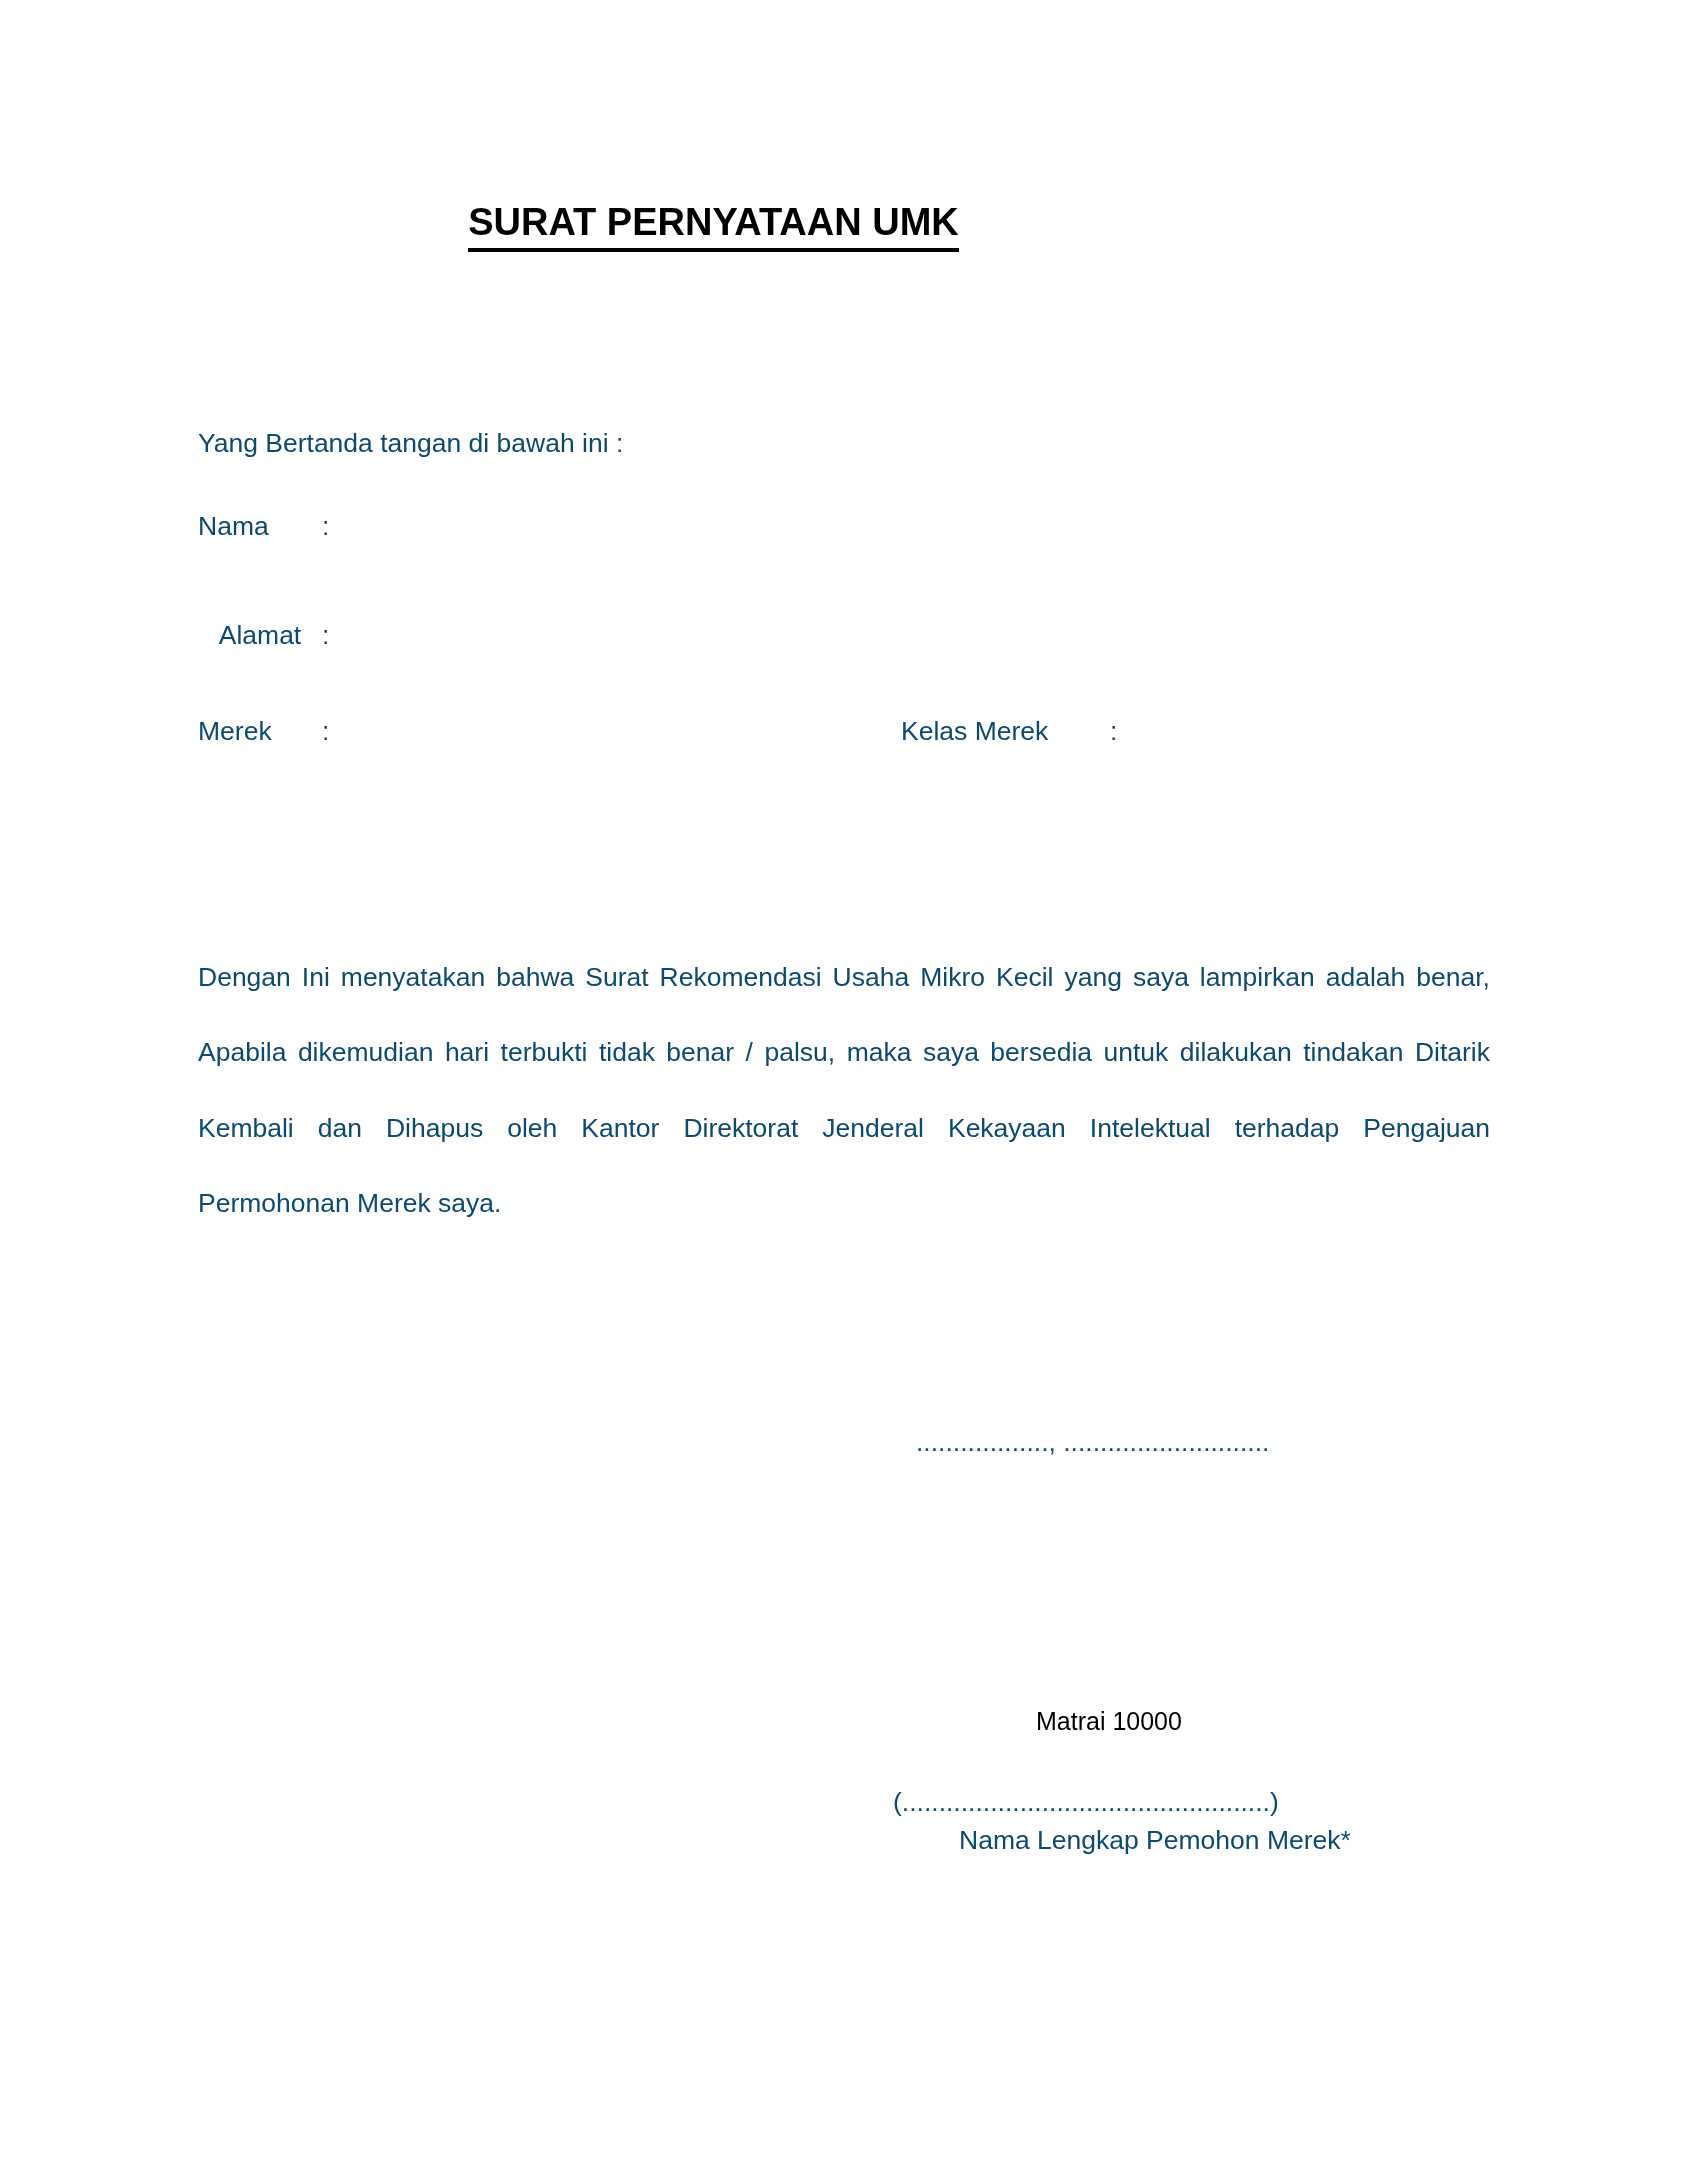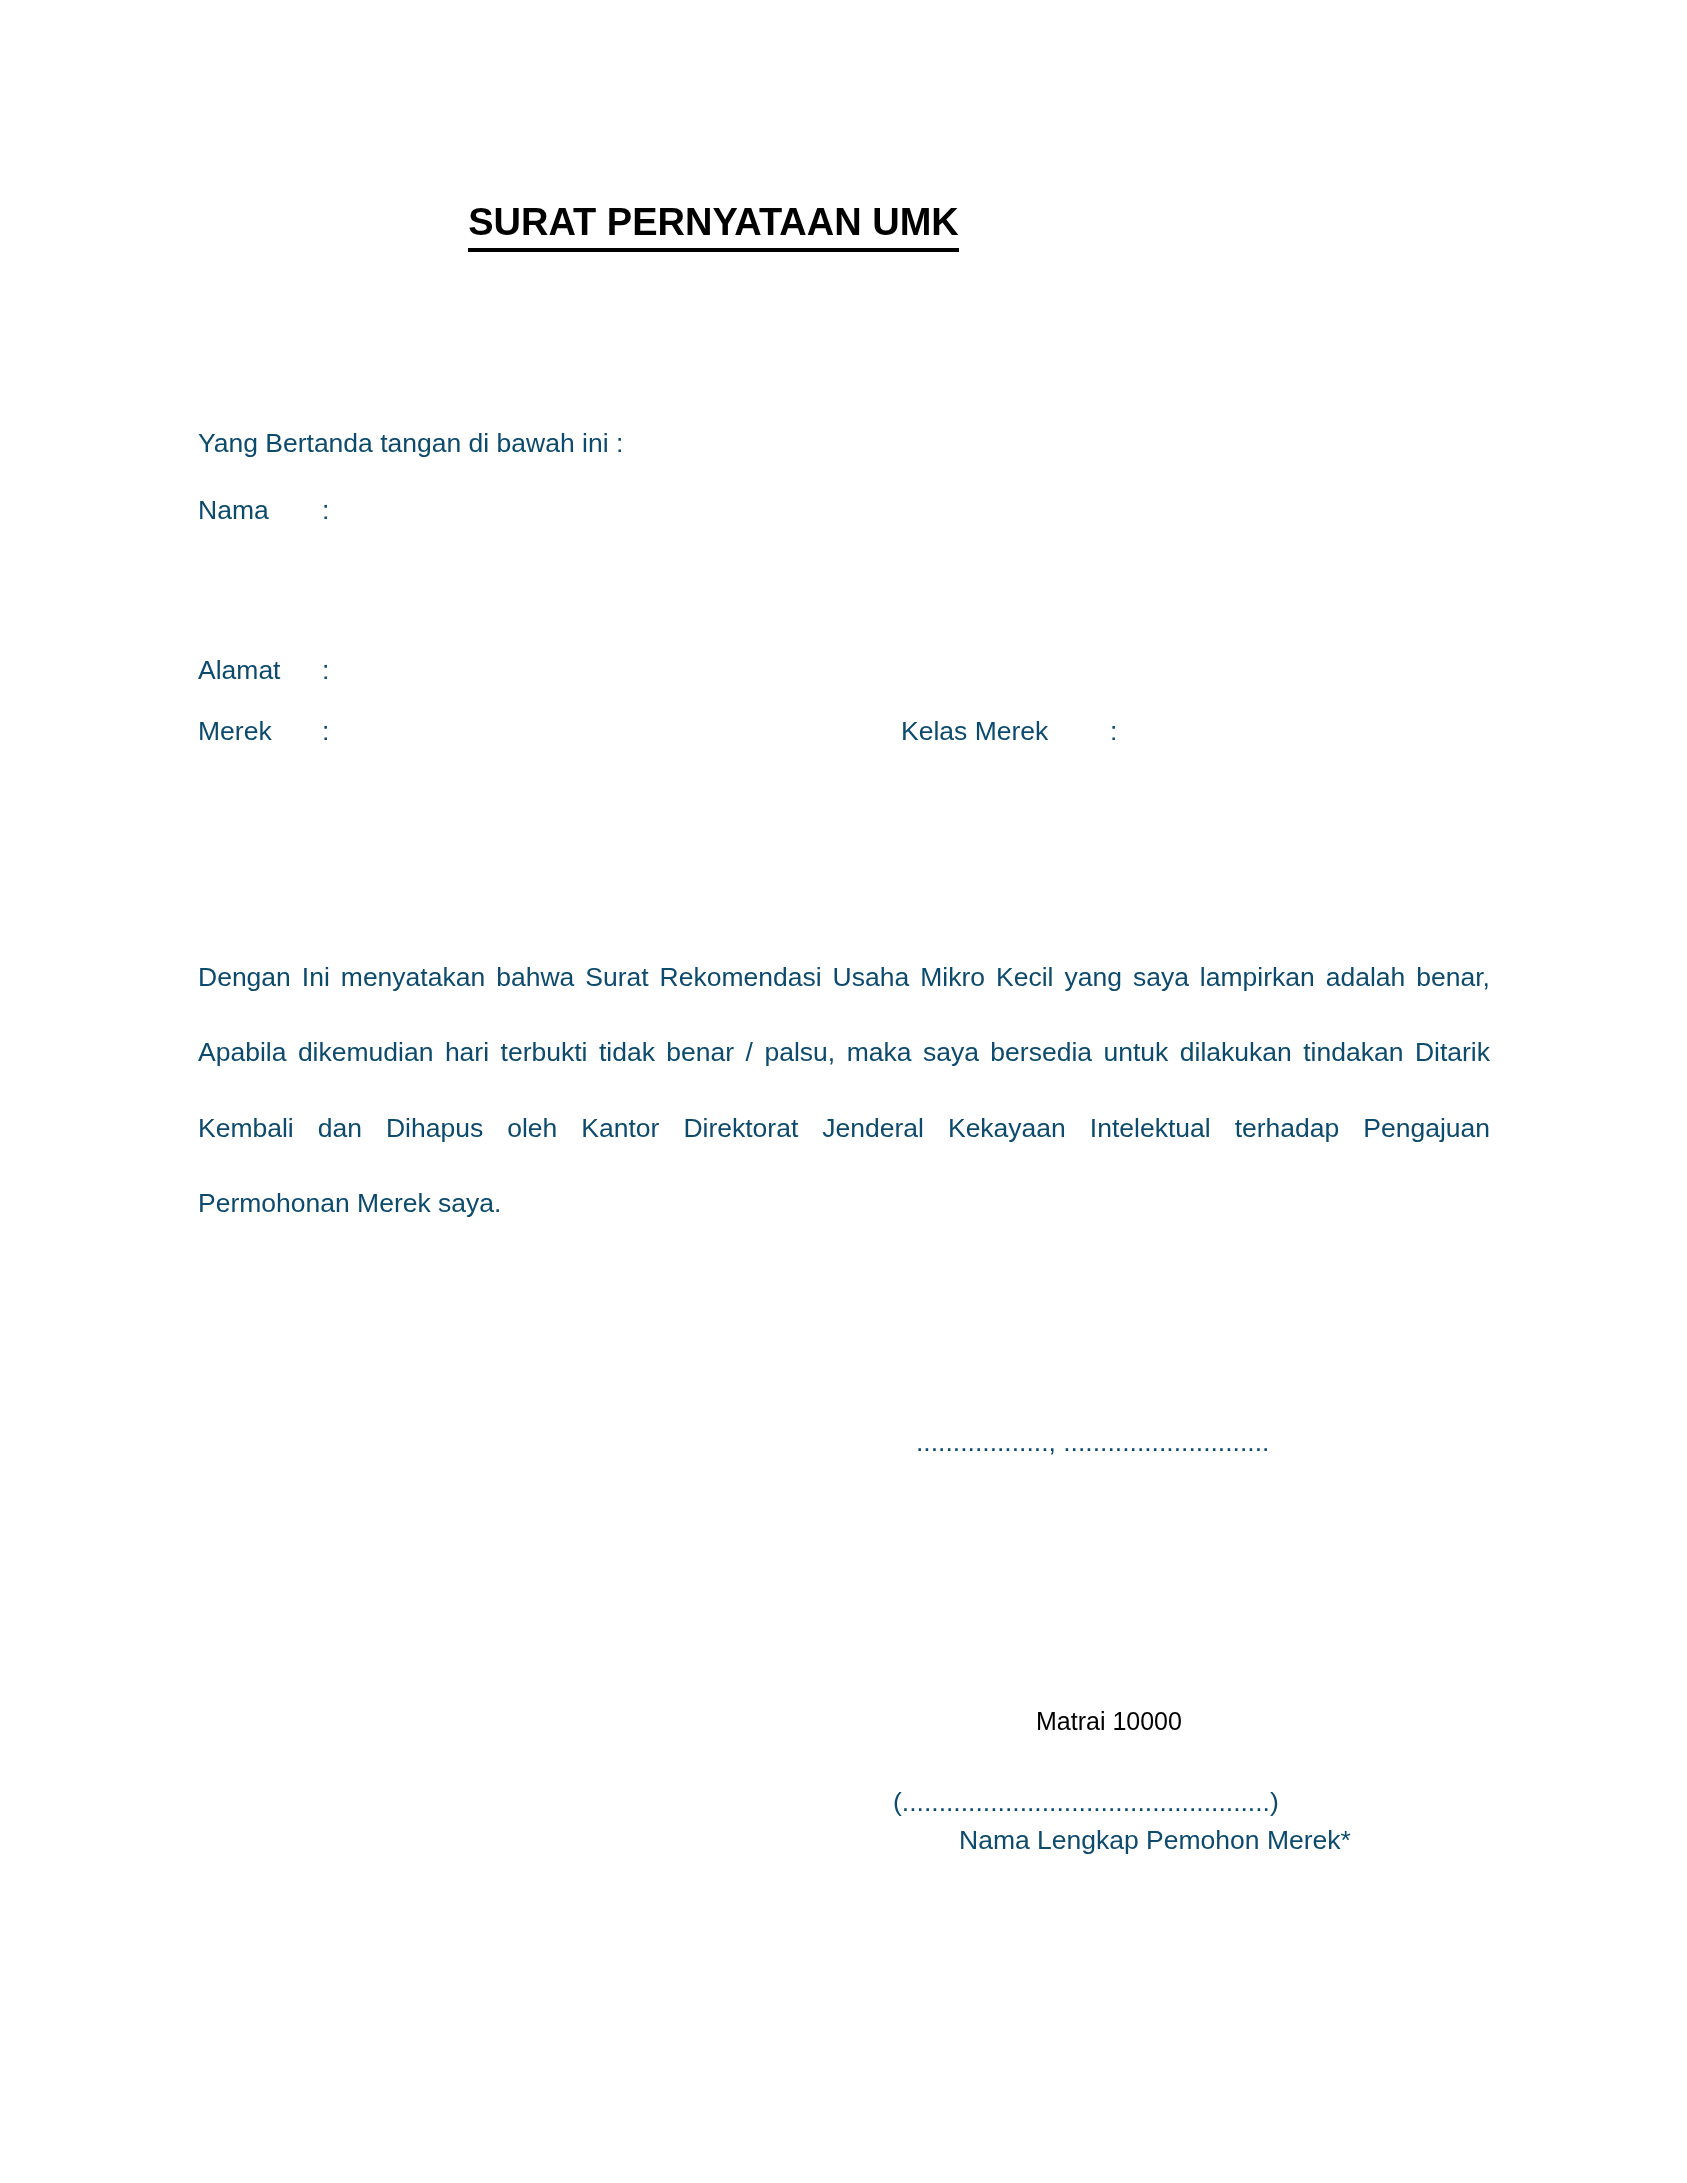--- a/index.html
+++ b/index.html
@@ -68,27 +68,27 @@
 <body>
 
 <div class="page">
 
   <div class="abs title-wrap" style="top: 202px;">
     <span class="title">SURAT PERNYATAAN UMK</span>
   </div>
 
   <div class="abs body-text" style="left: 198px; top: 427px;">Yang Bertanda tangan di bawah ini :</div>
 
-  <div class="abs body-text field-row" style="left: 198px; top: 494px; align-items: flex-end;">
+  <div class="abs body-text field-row" style="left: 198px; top: 510px; align-items: flex-end;">
     <span class="field-label">Nama</span>
     <span>:</span>
     <span></span>
   </div>
 
-  <div class="abs body-text field-row" style="left: 198px; top: 654px;">
+  <div class="abs body-text field-row" style="left: 198px; top: 619px; text-align: center;">
     <span class="field-label">Alamat</span>
     <span>:</span>
     <span></span>
   </div>
 
   <div class="abs body-text field-row" style="left: 198px; top: 715px;">
     <span class="field-label">Merek</span>
     <span>:</span>
     <span></span>
   </div>

